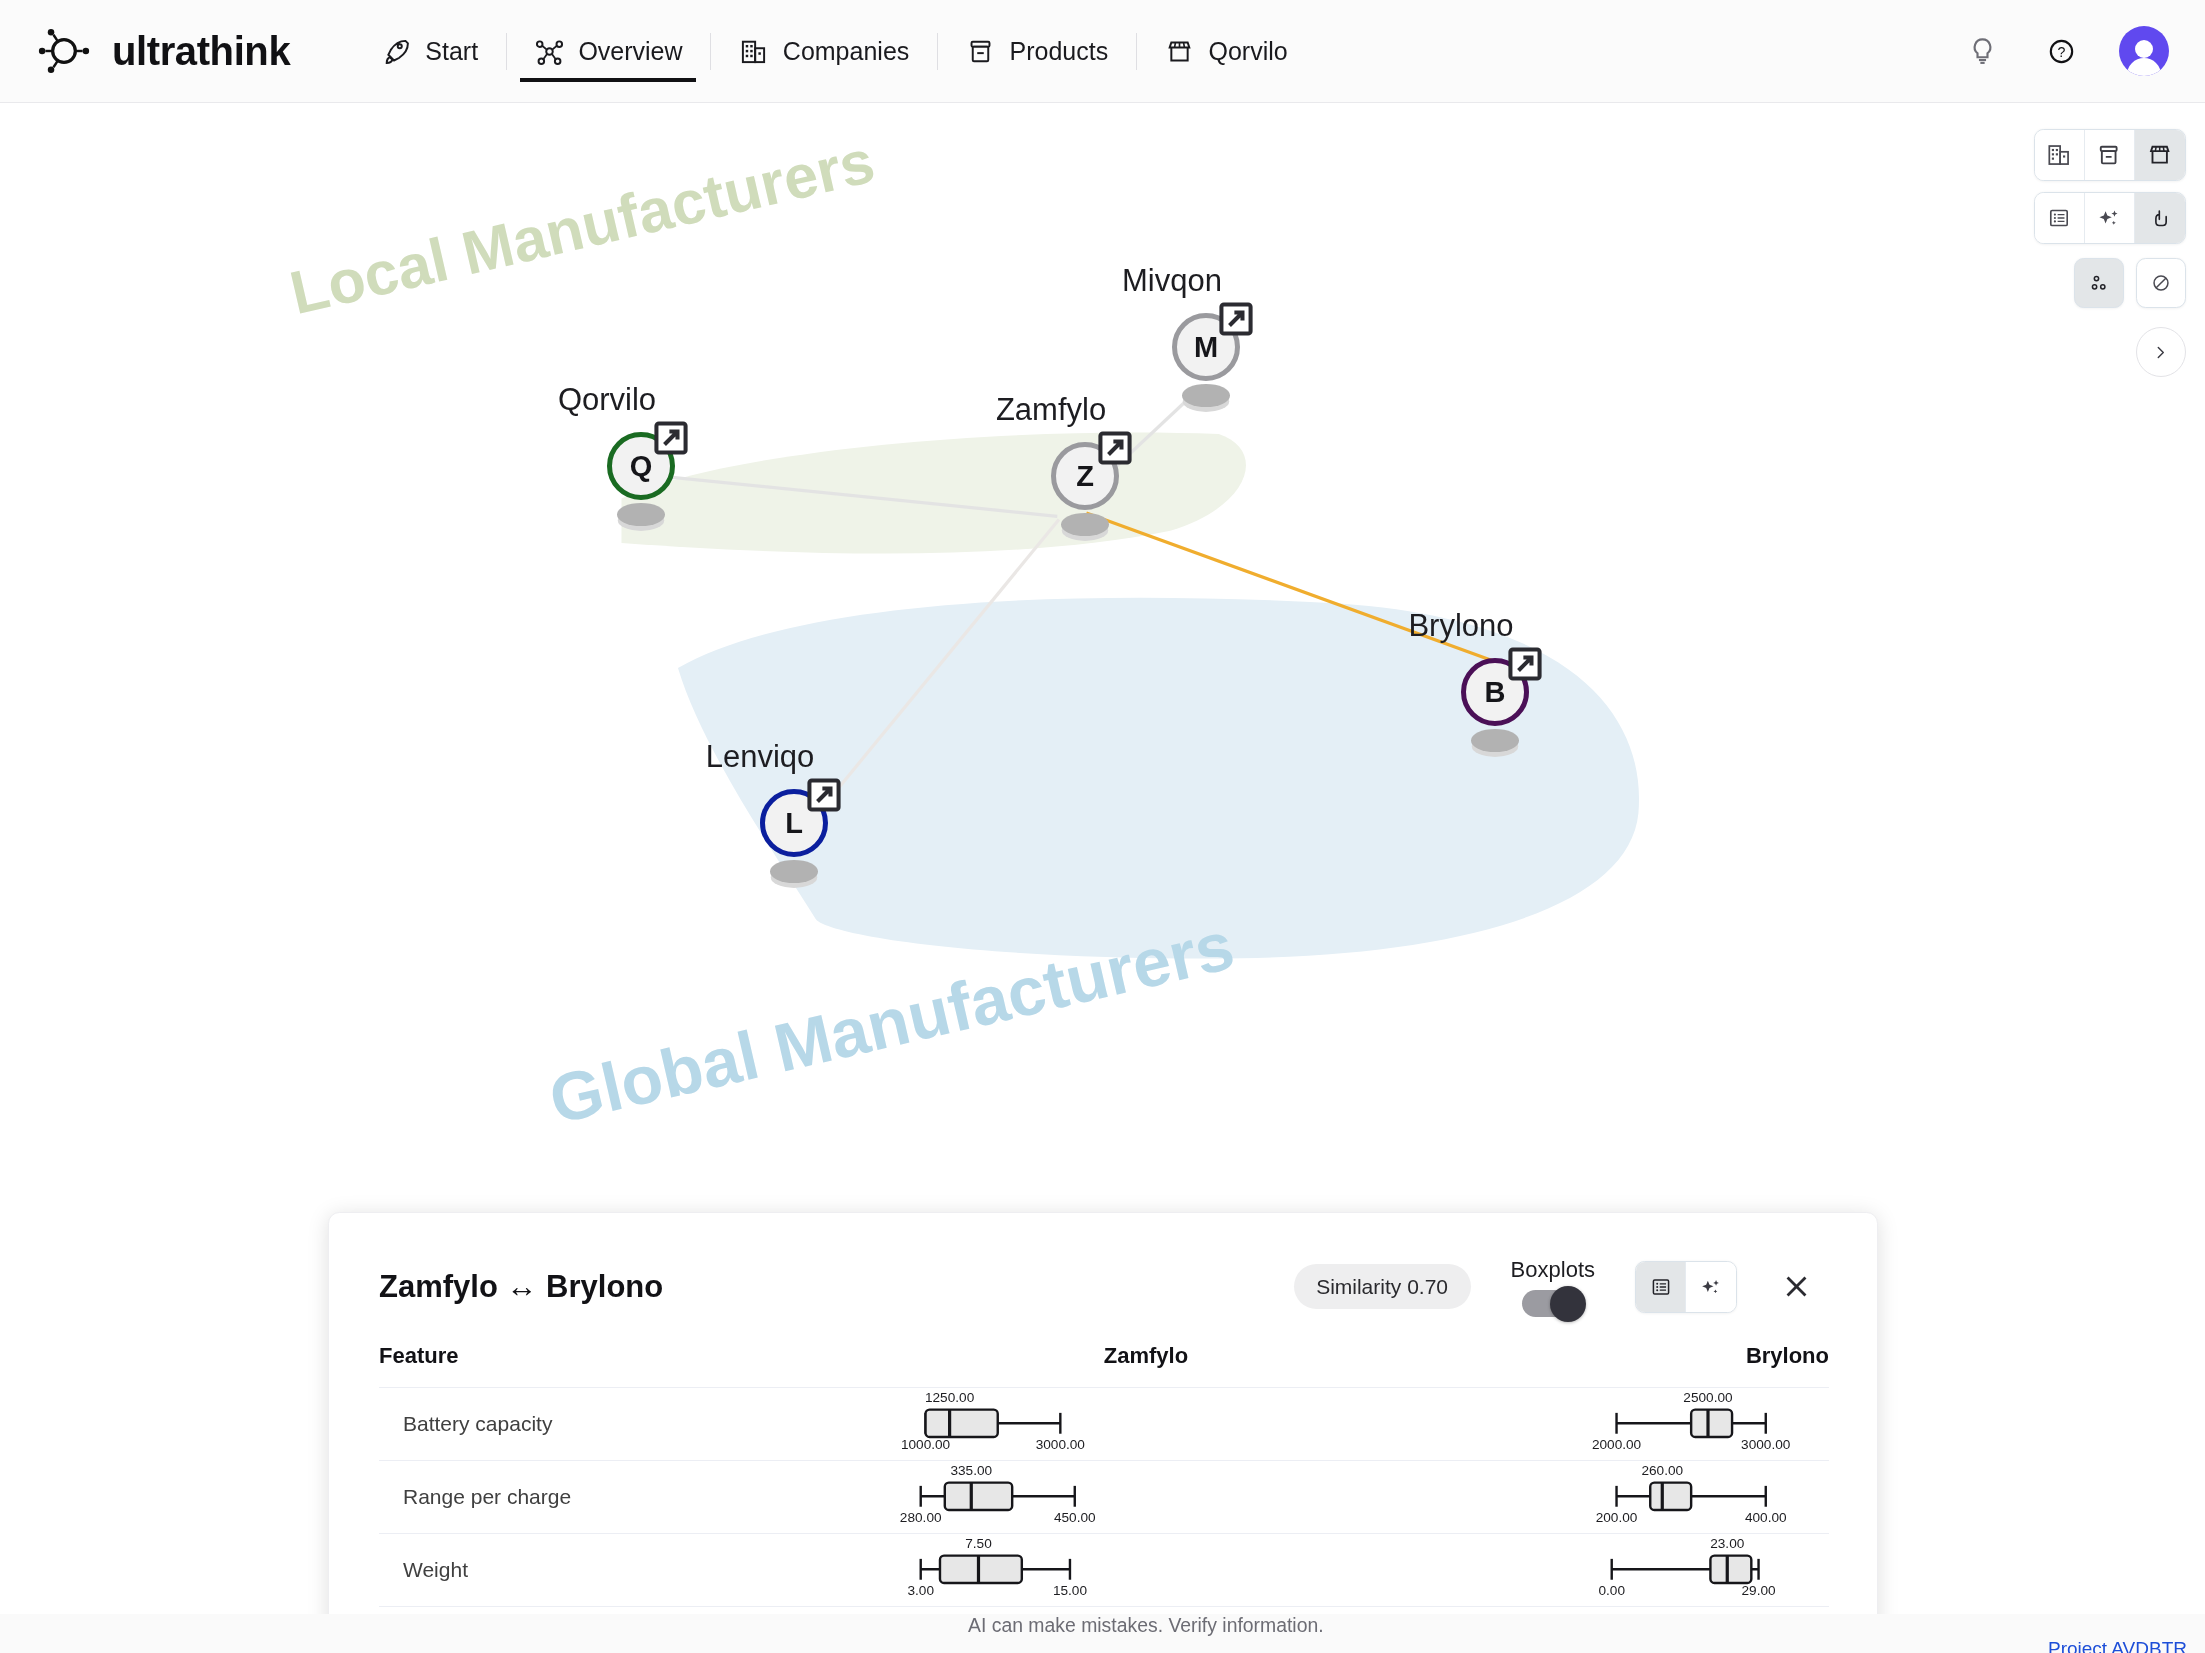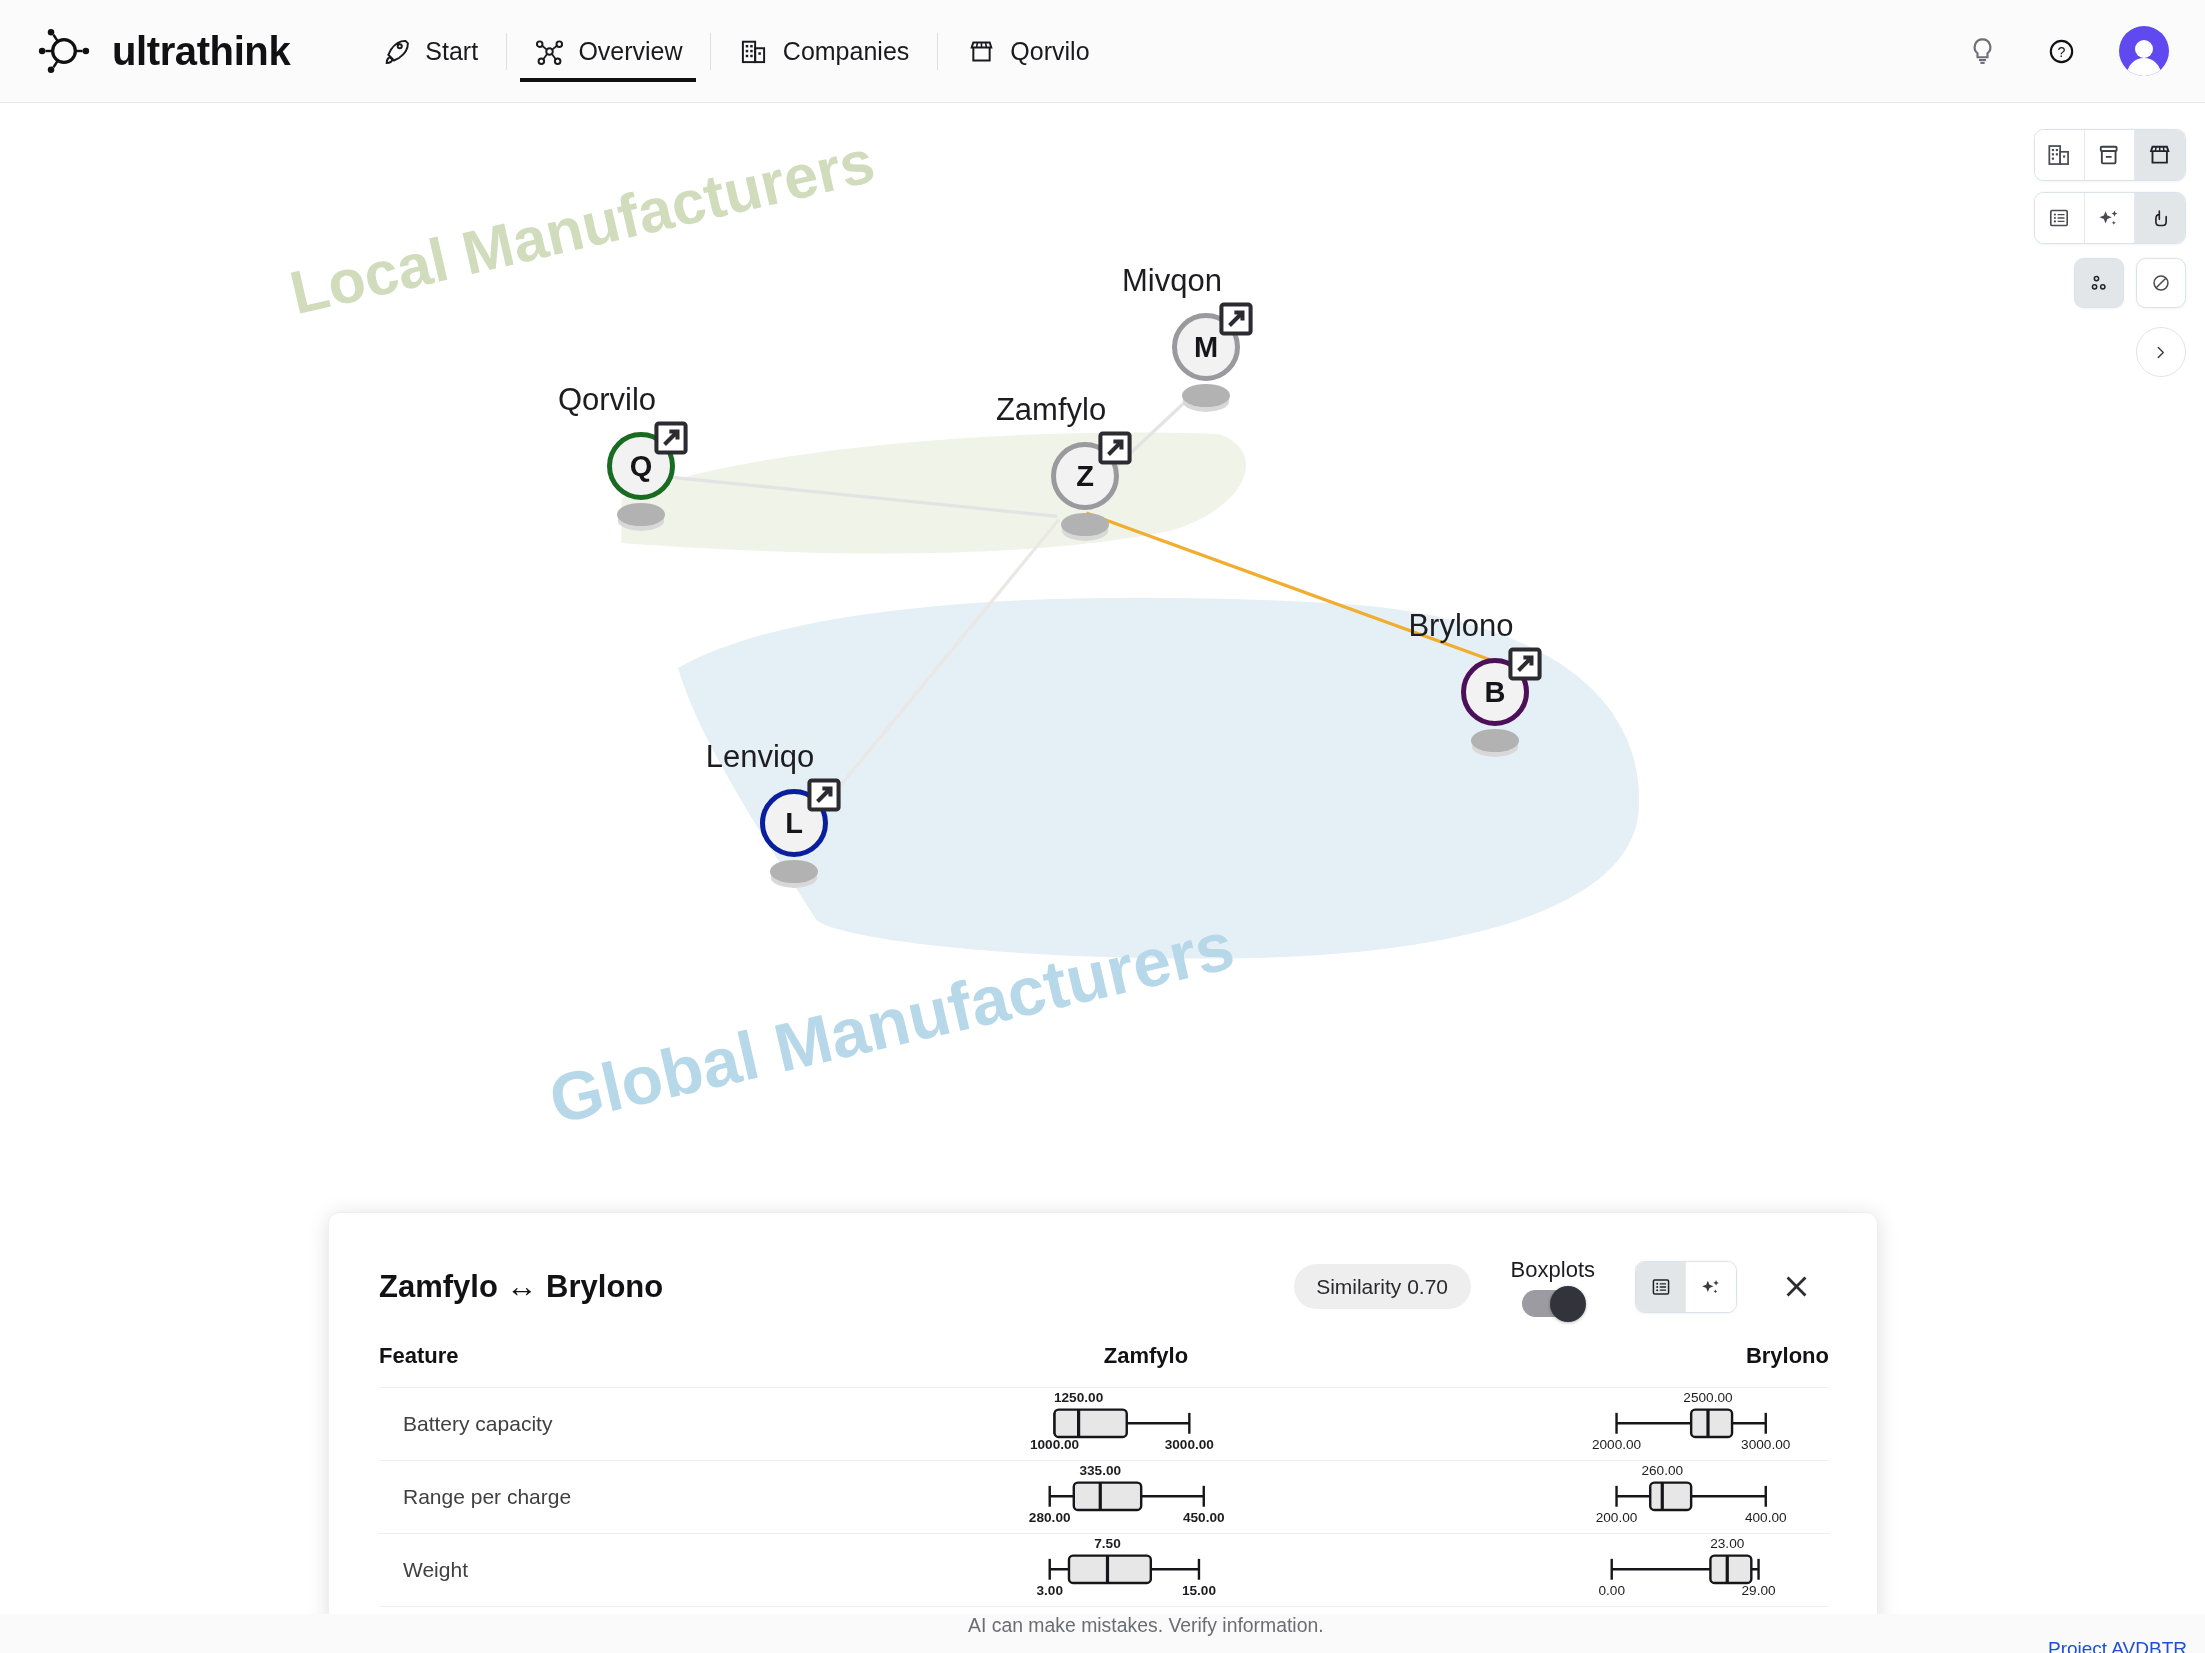--- a/index.html
+++ b/index.html
@@ -152,21 +152,21 @@
     font-size: 22px; font-weight: 700; color: #121216;
     padding: 8px 0 18px 0; border-bottom: 1.6px solid #eceef4;
   }
   table.feat th.c-feature { text-align: left; width: 517px; }
   table.feat th.c-a { text-align: center; width: 500px; }
   table.feat th.c-b { text-align: right; width: 433px; }
   table.feat td {
     border-bottom: 1.6px solid #eceef4; height: 65px; vertical-align: middle;
   }
   td.f-name { font-size: 21px; color: #404040; padding-left: 24px; }
-  .bp-cell { text-align: center; font-weight: bold; }
+  .bp-cell { text-align: left; }
   .bp-cell-right { text-align: right; padding-right: 0px; }
   .bp { display: inline-block; }
 
   
   .footer {
     position: absolute; left: 0; top: 1614px;
     width: 2205px; height: 39px;
     background: #fafafa;
   }
   .footer-note {
@@ -237,20 +237,30 @@
           <rect x="9.5" y="17" width="3" height="3" fill="#1a1a1e"></rect>
             <rect x="15" y="17" width="3" height="3" fill="#1a1a1e"></rect>
           <rect x="9.5" y="23" width="3" height="3" fill="#1a1a1e"></rect>
             <rect x="15" y="23" width="3" height="3" fill="#1a1a1e"></rect>
           <rect x="25" y="20" width="3" height="3" fill="#1a1a1e"></rect>
         </svg>
       </span>
       <span class="nav-label">Companies</span>
     </div>
     <div class="nav-sep"></div>
+    <div class="nav-item">
+      <span class="nav-icon">
+        <svg viewBox="0 0 38 38" width="31" height="31">
+          <rect x="8" y="7" width="22" height="6" rx="1.5" fill="none" stroke="#1a1a1e" stroke-width="2.4"></rect>
+          <rect x="9.5" y="13" width="19" height="18" rx="1.5" fill="none" stroke="#1a1a1e" stroke-width="2.4"></rect>
+          <line x1="15" y1="21" x2="23" y2="21" stroke="#1a1a1e" stroke-width="2.4"></line>
+        </svg>
+      </span>
+      <span class="nav-label">Products</span>
+    </div>
     <div class="nav-sep"></div>
     <div class="nav-item">
       <span class="nav-icon">
         <svg viewBox="0 0 38 38" width="31" height="31">
           <path d="M7 14 L9 8 H29 L31 14 Z" fill="none" stroke="#1a1a1e" stroke-width="2.4"></path>
           <path d="M9 14 v16 h20 v-16" fill="none" stroke="#1a1a1e" stroke-width="2.4"></path>
           <line x1="14" y1="8" x2="13" y2="14" stroke="#1a1a1e" stroke-width="2"></line>
           <line x1="19" y1="8" x2="19" y2="14" stroke="#1a1a1e" stroke-width="2"></line>
           <line x1="24" y1="8" x2="25" y2="14" stroke="#1a1a1e" stroke-width="2"></line>
         </svg>

